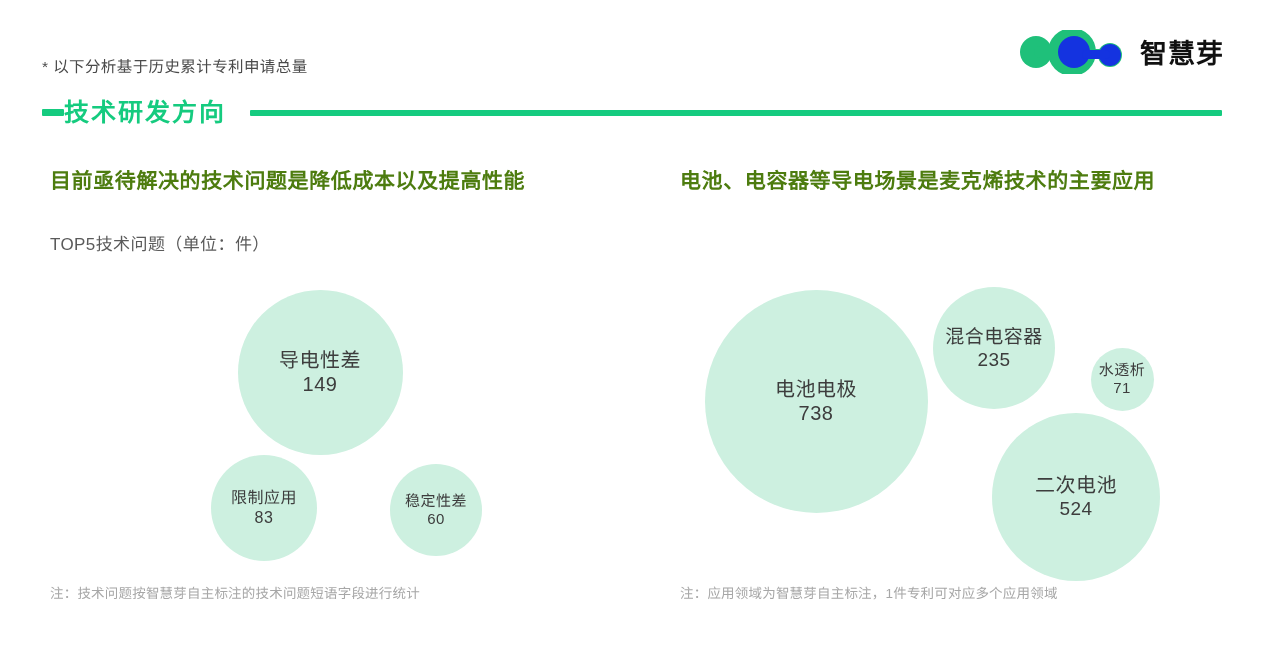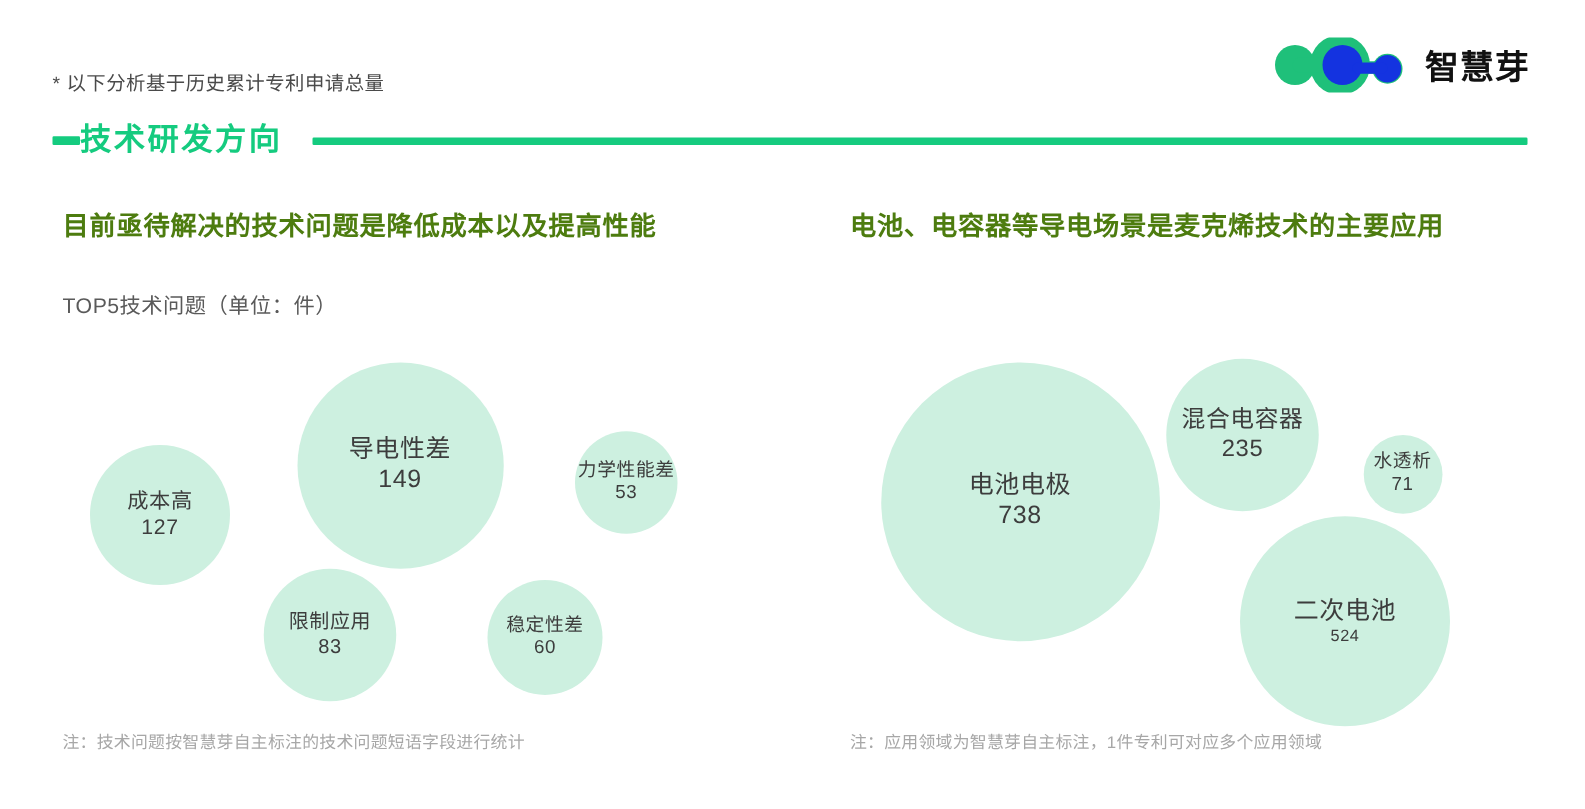--- a/index.html
+++ b/index.html
@@ -184,36 +184,24 @@
 <div class="section-header">
   <span class="section-dash"></span>
   <span class="section-title">技术研发方向</span>
   <span class="section-rule"></span>
 </div>
 
 <div class="panel panel-left">
   <div class="panel-title">目前亟待解决的技术问题是降低成本以及提高性能</div>
   <div class="panel-subtitle">TOP5技术问题（单位：件）</div>
   <div class="bubble-chart">
-      <div class="bubble" style="width: 112px; height: 112px; left: 30px; top: 86px; background: rgb(205, 240, 224);">
-        <div class="bubble-inner">
-          <span class="bubble-label" style="font-size: 17px;">成本高</span>
-          <span class="bubble-value" style="font-size: 17px;">127</span>
-        </div>
-      </div>
       <div class="bubble" style="width: 165px; height: 165px; left: 195.5px; top: 19.5px; background: rgb(205, 240, 224);">
         <div class="bubble-inner">
           <span class="bubble-label" style="font-size: 20px;">导电性差</span>
           <span class="bubble-value" style="font-size: 20px;">149</span>
-        </div>
-      </div>
-      <div class="bubble" style="width: 82px; height: 82px; left: 418px; top: 75px; background: rgb(205, 240, 224);">
-        <div class="bubble-inner">
-          <span class="bubble-label" style="font-size: 15px;">力学性能差</span>
-          <span class="bubble-value" style="font-size: 15px;">53</span>
         </div>
       </div>
       <div class="bubble" style="width: 106px; height: 106px; left: 169px; top: 185px; background: rgb(205, 240, 224);">
         <div class="bubble-inner">
           <span class="bubble-label" style="font-size: 16px;">限制应用</span>
           <span class="bubble-value" style="font-size: 16px;">83</span>
         </div>
       </div>
       <div class="bubble" style="width: 92px; height: 92px; left: 348px; top: 194px; background: rgb(205, 240, 224);">
         <div class="bubble-inner">
@@ -242,18 +230,18 @@
       </div>
       <div class="bubble" style="width: 63px; height: 63px; left: 418.5px; top: 77.5px; background: rgb(205, 240, 224);">
         <div class="bubble-inner">
           <span class="bubble-label" style="font-size: 15px;">水透析</span>
           <span class="bubble-value" style="font-size: 15px;">71</span>
         </div>
       </div>
       <div class="bubble" style="width: 168px; height: 168px; left: 320px; top: 143px; background: rgb(205, 240, 224);">
         <div class="bubble-inner">
           <span class="bubble-label" style="font-size: 20px;">二次电池</span>
-          <span class="bubble-value" style="font-size: 13px;">524</span>
+          <span class="bubble-value" style="font-size: 19px;">524</span>
         </div>
       </div>
     </div>
   <div class="panel-note">注：应用领域为智慧芽自主标注，1件专利可对应多个应用领域</div>
 </div>
 
 </body></html>

